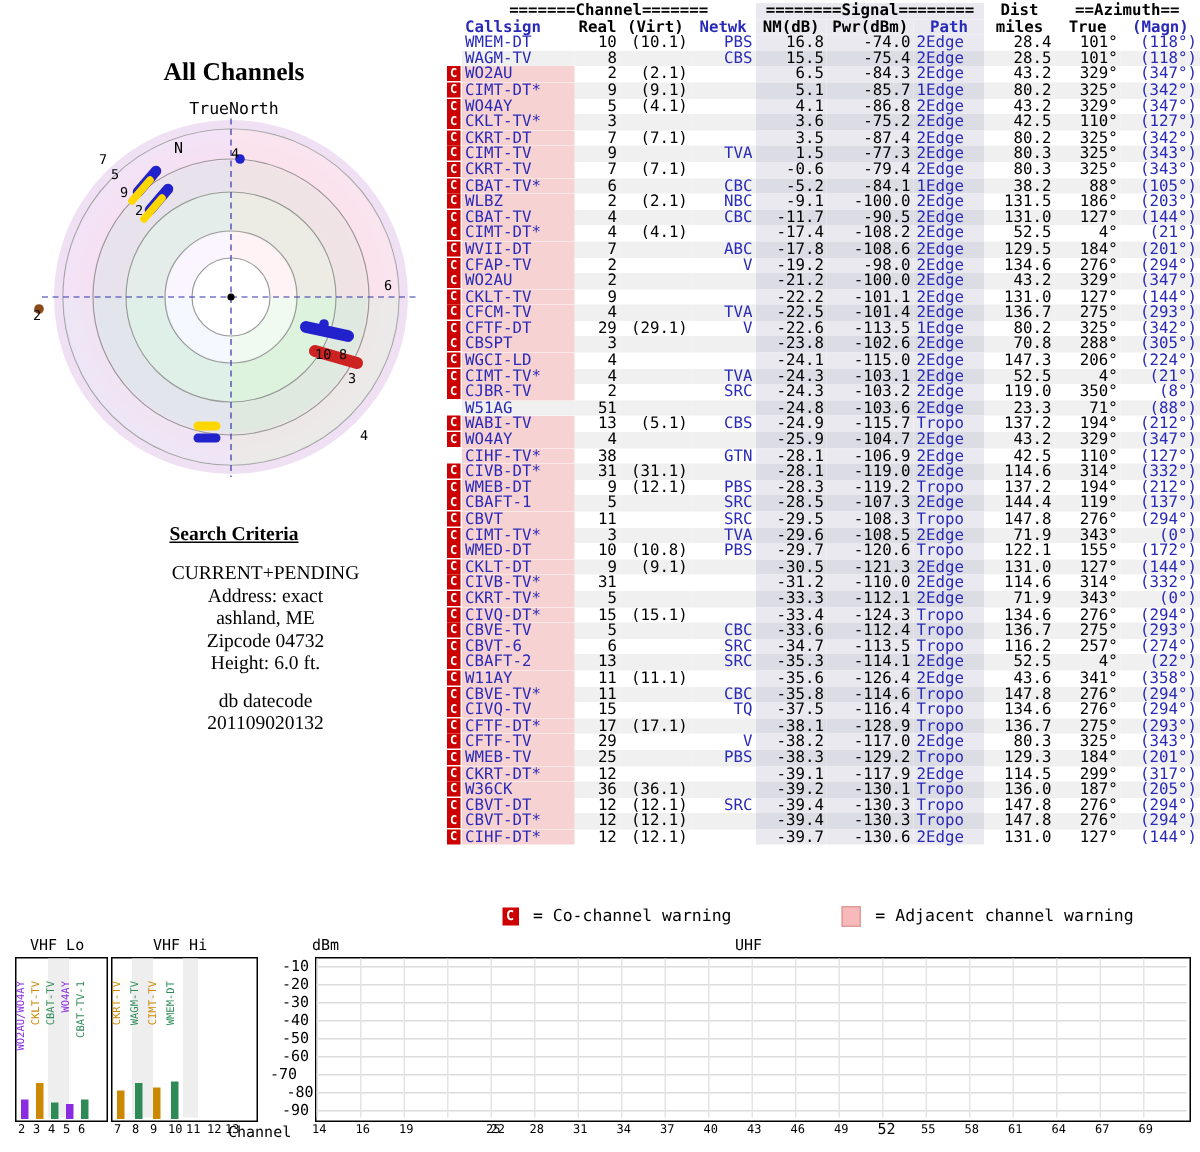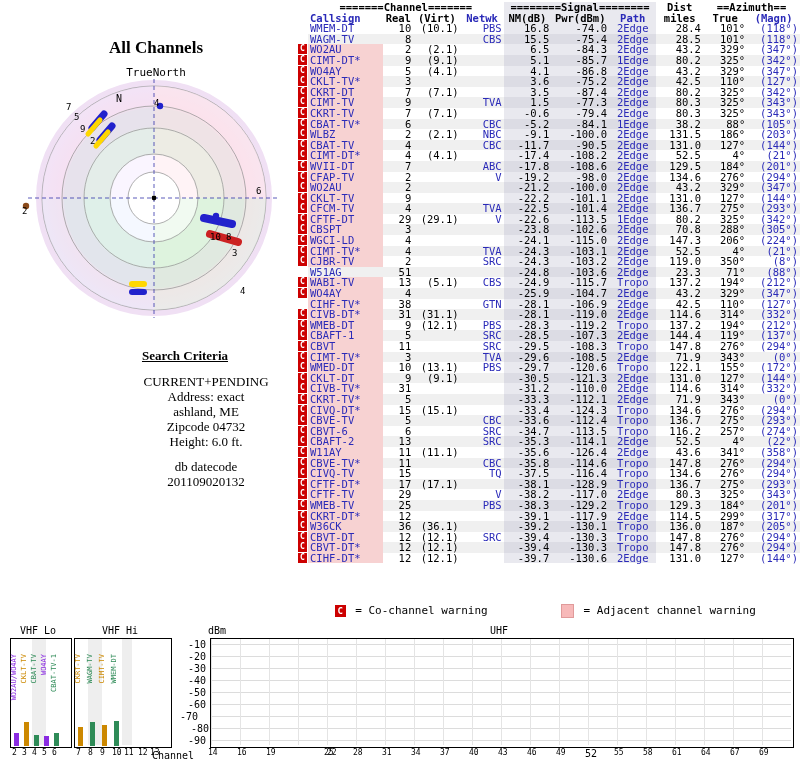--- a/index.html
+++ b/index.html
@@ -18,21 +18,20 @@
   }
   #truenorth-label{
     position:absolute;left:0;top:66px;width:312px;text-align:center;
     font-family:"DejaVu Sans Mono", monospace;font-size:11px;
   }
   #polar-wrap{position:absolute;left:4px;top:78px;width:304px;height:240px;}
 
   .search-crit{
     position:absolute;left:0;top:348px;width:312px;text-align:center;
     font-family:"Liberation Serif", serif;
-    padding-left:29px;
   }
   .search-crit .hd{font-weight:bold;font-size:13px;text-decoration:underline;}
   .search-crit .ln{font-size:13px;line-height:15px;margin-left:42px;}
   .search-crit .sp{height:10px;}
   #tvfool-link{
     position:absolute;left:0;top:592px;width:312px;text-align:center;
     font-family:"Liberation Serif", serif;font-size:13px;
     color:#2222cc;text-decoration:underline;
   }
 
@@ -40,21 +39,21 @@
   #table-panel{left:308px;top:2px;width:492px;}
   table.sig{border-collapse:collapse;font-family:"DejaVu Sans Mono", monospace;font-size:10.5px;}
   table.sig td{padding:0 2px;white-space:nowrap;line-height:10.6px;height:10.6px;}
   .hdr td{font-weight:bold;text-align:center;line-height:11px;margin-left:20px;}
   .c-call{color:#2a2ab8;text-align:left;width:74px;}
   .c-real{text-align:right;width:26px;}
   .c-virt{text-align:right;width:44px;}
   .c-netw{color:#2a2ab8;text-align:right;width:40px;}
   .c-nm{text-align:right;width:44px;}
   .c-pwr{text-align:right;width:54px;}
-  .c-path{color:#2a2ab8;text-align:center;width:44px;}
+  .c-path{color:#2a2ab8;text-align:left;width:44px;}
   .c-dist{text-align:right;width:44px;}
   .c-azt{text-align:right;width:42px;}
   .c-azm{text-align:right;width:50px;color:#2a2ab8;}
   .rowshade td{background:#f0f0f0;}
   .nmcol{background:#e9e9ef;}
   .rowshade .nmcol{background:#dcdce4;}
   .adj td.c-call{background:#f7d2d2;}
   .cochan{position:relative;}
   .cobox{
     position:absolute;left:-10px;top:0px;width:9px;height:10px;
@@ -579,21 +578,21 @@
           <td class="c-nm nmcol">-29.6</td>
           <td class="c-pwr nmcol">-108.5</td>
           <td class="c-path nmcol">2Edge</td>
           <td class="c-dist">71.9</td>
           <td class="c-azt">343°</td>
           <td class="c-azm">(0°)</td>
         </tr>
         <tr class="adj">
           <td class="c-call cochan"><span class="cobox">C</span><span>WMED-DT</span></td>
           <td class="c-real">10</td>
-          <td class="c-virt">(13.1)</td>
+          <td class="c-virt">(10.8)</td>
           <td class="c-netw">PBS</td>
           <td class="c-nm nmcol">-29.7</td>
           <td class="c-pwr nmcol">-120.6</td>
           <td class="c-path nmcol">Tropo</td>
           <td class="c-dist">122.1</td>
           <td class="c-azt">155°</td>
           <td class="c-azm">(172°)</td>
         </tr>
         <tr class="rowshade adj">
           <td class="c-call cochan"><span class="cobox">C</span><span>CKLT-DT</span></td>

